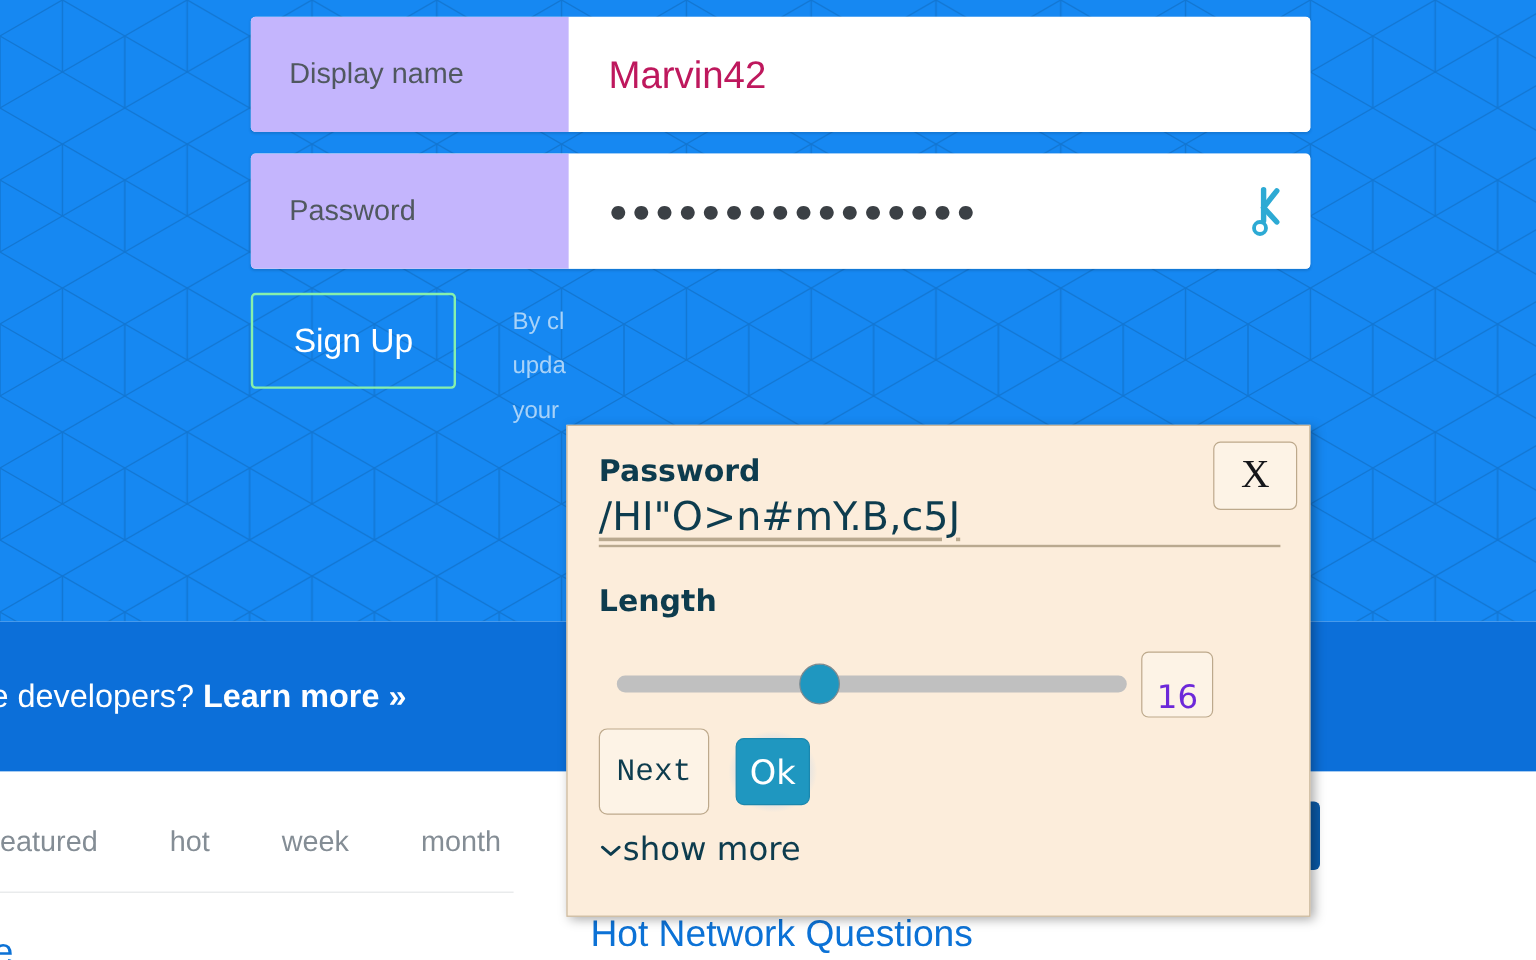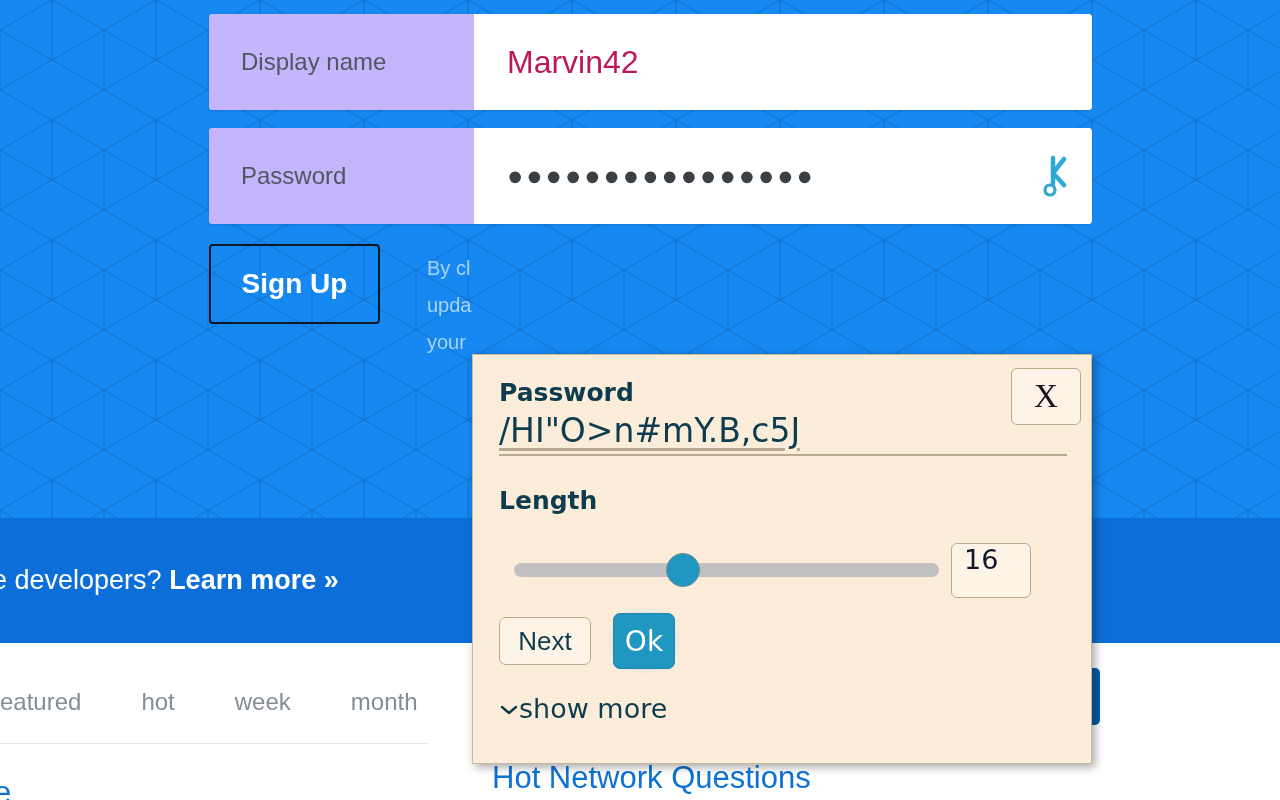--- a/index.html
+++ b/index.html
@@ -86,31 +86,30 @@
 
   .actions {
     position: relative;
     margin-top: 20px;
     display: flex;
     align-items: flex-start;
   }
   .signup-btn {
     width: 171px;
     height: 80px;
-    border: 2px solid #0f172a;
+    border: 2px solid #86efac;
     border-radius: 4px;
     background: transparent;
     color: #ffffff;
     font-size: 28px;
     font-family: "Liberation Sans", sans-serif;
     cursor: pointer;
     display: flex;
     align-items: center;
     justify-content: center;
-    font-weight: bold;
   }
   .legal {
     margin-left: 47px;
     margin-top: 6px;
     width: 330px;
     color: #a8d2f8;
     font-size: 20px;
     line-height: 37px;
   }
 
@@ -279,49 +278,49 @@
     position: absolute;
     top: 13px;
     width: 34px;
     height: 34px;
     border-radius: 50%;
     background: #1f97c0;
     border: 1px solid #7d8a90;
   }
   .length-box {
     margin-left: 12px;
-    width: 80px;
+    width: 60px;
     height: 55px;
     border: 1px solid #bda98c;
     border-radius: 6px;
     background: #fdf3e6;
-    color: #0f172a;
+    color: #6d28d9;
     font-size: 27px;
     display: flex;
-    align-items: flex-start;
+    align-items: flex-end;
     padding-left: 12px;
     cursor: text;
   }
   .btn-row {
     position: absolute;
     left: 26px;
     top: 252px;
     display: flex;
     align-items: center;
     gap: 16px;
   }
   .btn-next {
     width: 92px;
-    height: 48px;
+    height: 72px;
     border: 1px solid #bda98c;
     border-radius: 7px;
     background: #fdf3e6;
     color: #0d3c4e;
     font-size: 26px;
-    font-family: Liberation Sans, sans-serif;
+    font-family: Liberation Mono, monospace;
     cursor: pointer;
     display: flex;
     align-items: center;
     justify-content: center;
   }
   .btn-ok-wrap {
     padding: 6px;
     border-radius: 12px;
     background: radial-gradient(closest-side, rgba(125,185,250,0.95), rgba(125,185,250,0.0));
     display: flex;

